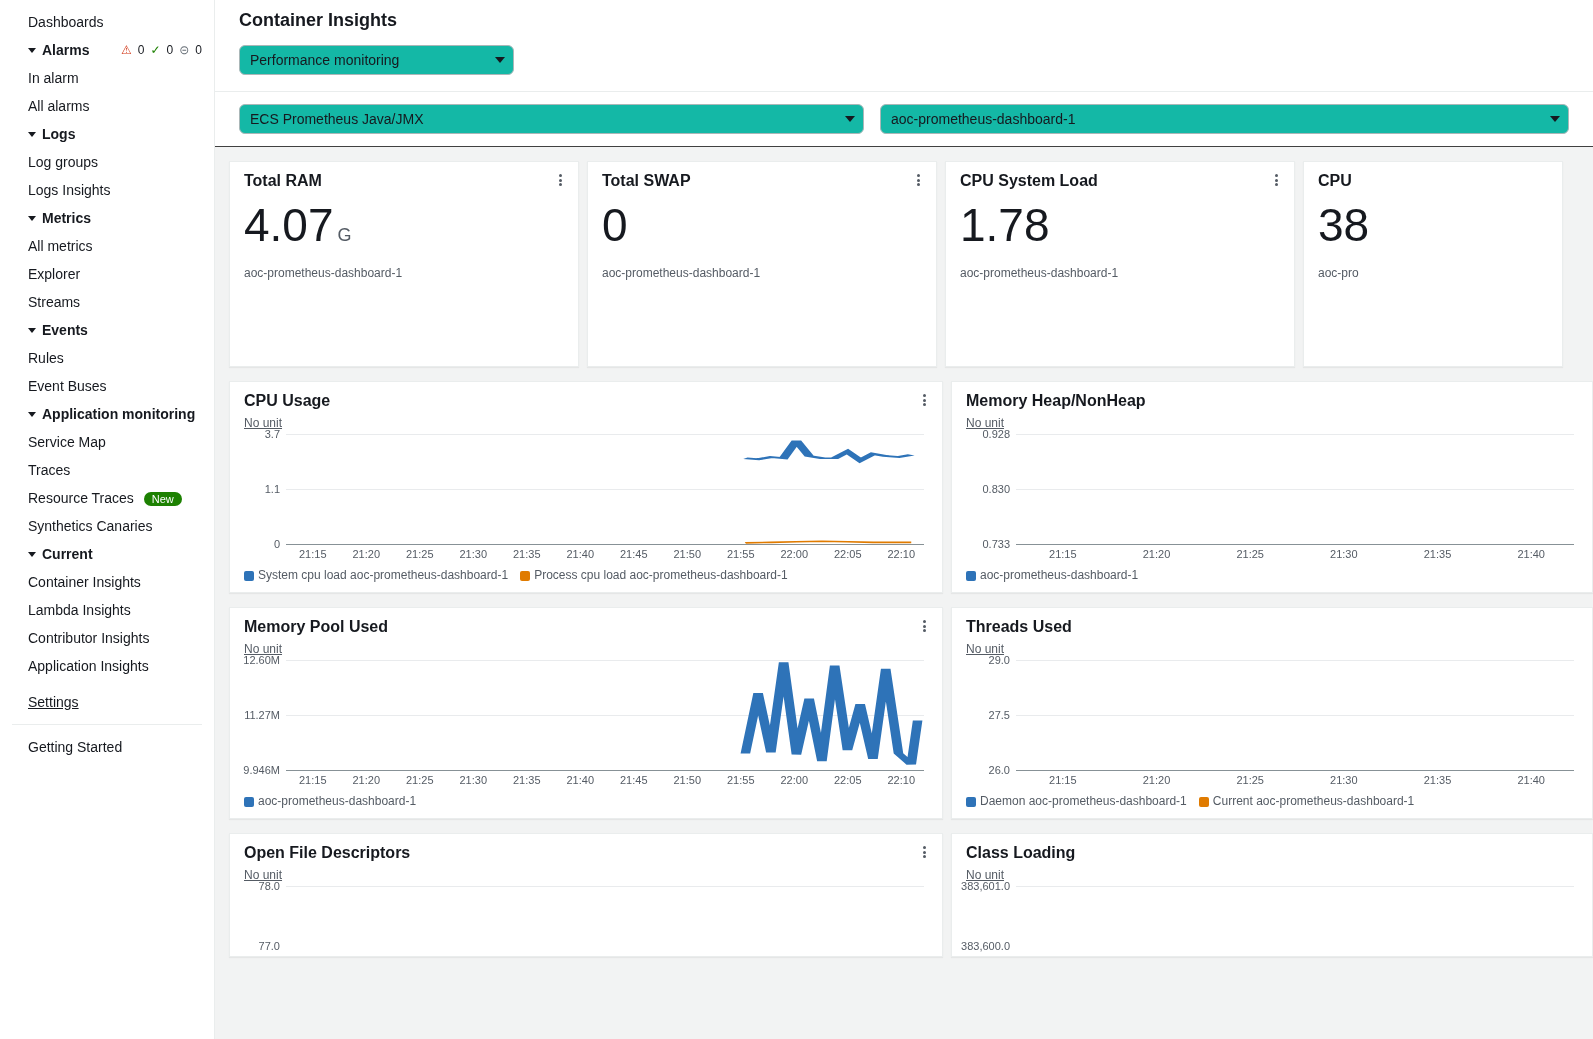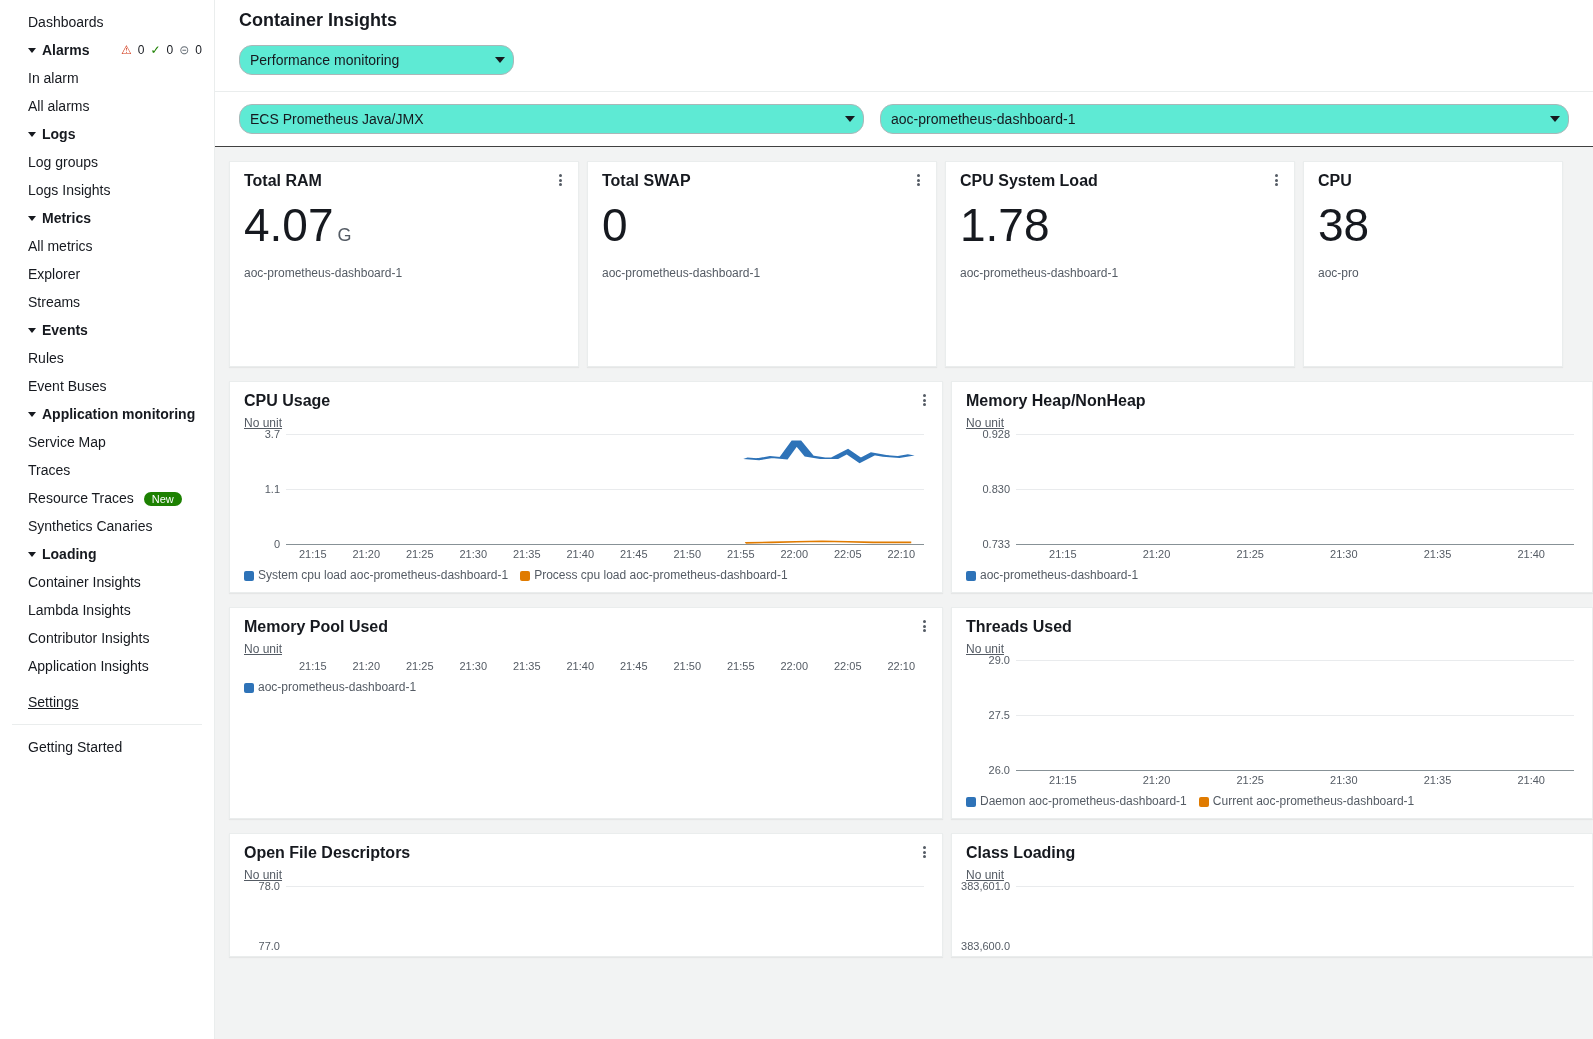--- a/index.html
+++ b/index.html
@@ -33,21 +33,21 @@
   .badge-new {
     background:#1d8102; color:#fff; font-size:11px; border-radius:10px;
     padding:1px 8px; margin-left:6px; font-weight:500;
   }
   .side-divider { border-top:1px solid #eaeded; margin:8px 12px; }
   
   .main { flex:1; background:#f2f3f3; overflow:hidden; display:flex; flex-direction:column;}
   .main-header { background:#fff; padding:10px 24px 16px; }
   .page-title { font-size:18px; font-weight:700; margin-bottom:14px; }
   .select {
-    border:1px solid #aab7b8; border-radius:13px; background:#5eead4;
+    border:1px solid #aab7b8; border-radius:6px; background:#14b8a6;
     padding:6px 30px 6px 10px; font-size:14px; position:relative;
     display:inline-flex; align-items:flex-end; cursor:pointer;
   }
   .select .sel-caret { position:absolute; right:8px; top:50%; transform:translateY(-50%);
     width:0;height:0;border-left:5px solid transparent;border-right:5px solid transparent;
     border-top:6px solid #16191f;}
   .filter-row {
     background:#fff; padding:12px 24px; display:flex; gap:16px;
     border-top:1px solid #eaeded; border-bottom:1px solid #404040;
   }
@@ -151,21 +151,21 @@
   <div class="side-item">Traces</div>
   <div class="side-item">
     <span>Resource Traces</span>
     <span class="badge-new">New</span>
   </div>
   <div class="side-item">Synthetics Canaries</div>
 
   <div class="side-group">
       <span class="left">
         <span class="caret"></span>
-        <span>Loading</span>
+        <span>Current</span>
       </span>
     </div>
   <div class="side-item">Container Insights</div>
   <div class="side-item">Lambda Insights</div>
   <div class="side-item">Contributor Insights</div>
   <div class="side-item">Application Insights</div>
 
   <div class="side-item" style="margin-top:8px;text-decoration:underline;">Settings</div>
   <div class="side-divider"></div>
   <div class="side-item">Getting Started</div>
@@ -308,20 +308,31 @@
 
     <div class="row">
       <div class="card chart-card wide">
         <div class="card-menu">
             <span></span>
             <span></span>
             <span></span>
           </div>
         <div class="card-title">Memory Pool Used</div>
         <div class="chart-sub">No unit</div>
+        <div class="chart-area">
+          <span class="ylab" style="top:0%">12.60M</span>
+          <span class="ylab" style="top:50%">11.27M</span>
+          <span class="ylab" style="top:100%">9.946M</span>
+          <div class="grid" style="top:0%"></div>
+            <div class="grid" style="top:50%"></div>
+            <div class="grid solid" style="top:100%"></div>
+          <svg class="plot" viewBox="0 0 100 100" preserveAspectRatio="none">
+            <polyline stroke="#2e73b8" points="72,85 74,30 76,84 78,2 80,86 82,35 84,92 86,5 88,82 90,40 92,90 94,8 96,85 98,95 99,55"></polyline>
+          </svg>
+        </div>
         <div class="xaxis">
           <span>21:15</span>
             <span>21:20</span>
             <span>21:25</span>
             <span>21:30</span>
             <span>21:35</span>
             <span>21:40</span>
             <span>21:45</span>
             <span>21:50</span>
             <span>21:55</span>

